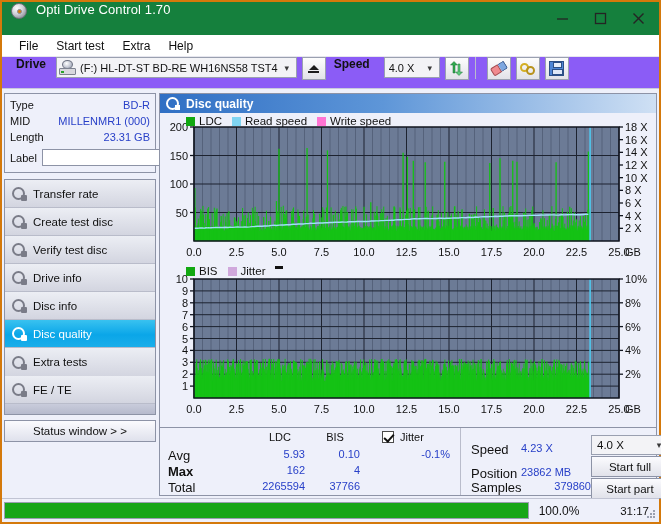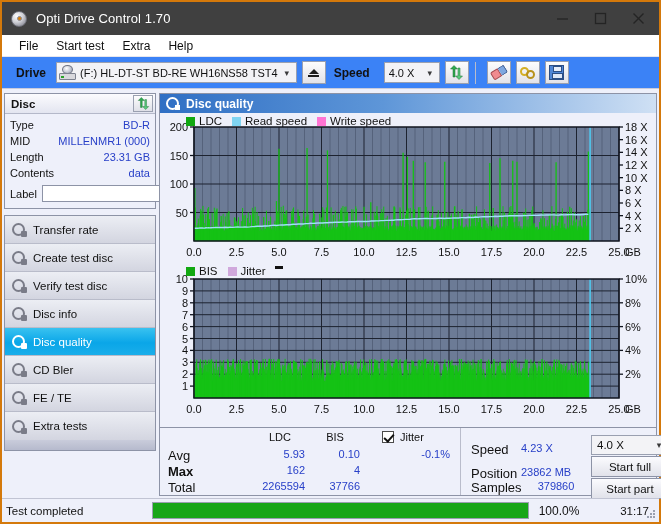--- a/index.html
+++ b/index.html
@@ -8,21 +8,21 @@
     font-family:"Liberation Sans", sans-serif;
     font-size:11px;
     background:#eceff8;
   }
   .window{
     position:relative;width:661px;height:524px;box-sizing:border-box;
     border:2px solid #d4790b;background:#eef0fa;
   }
   
   .titlebar{
-    height:33px;background:#404040;display:flex;align-items:center;
+    height:33px;background:#15803d;display:flex;
     padding:0 2px 0 8px;box-sizing:border-box;
   }
   .title-icon{
     width:18px;height:18px;margin-right:8px;flex:0 0 auto;position:relative;
   }
   .title-icon .disc{
     position:absolute;left:1px;top:1px;width:16px;height:16px;border-radius:50%;
     background:radial-gradient(circle at 35% 30%, #fdfdfd 0%, #cfd0d6 45%, #9a9ba5 75%, #7d7e88 100%);
     border:1px solid #6f7079;box-sizing:border-box;
   }
@@ -42,21 +42,21 @@
   
   .menubar{
     height:22px;background:#ffffff;display:flex;align-items:center;
     padding-left:8px;border-bottom:1px solid #e6e6ee;box-sizing:border-box;
   }
   .menu-item{
     padding:2px 9px;color:#101010;font-size:12px;
   }
   
   .toolbar{
-    height:32px;background:#3b82f6;display:flex;align-items:center;
+    height:32px;background:#8b5cf6;display:flex;
     padding:0 6px;box-sizing:border-box;border-bottom:1px solid #c8cbdc;
   }
   .tb-label{font-size:12px;font-weight:bold;color:#111;margin:0 10px 0 8px;}
   .drive-combo{
     position:relative;height:21px;min-width:228px;background:#f3f3f6;
     border:1px solid #9aa0b0;display:flex;align-items:center;box-sizing:border-box;
     padding-left:2px;
   }
   .drive-icon{
     width:17px;height:15px;margin-right:4px;position:relative;flex:0 0 auto;
@@ -334,46 +334,33 @@
           <div class="sh"></div>
           <div class="lb"></div>
         </div>
     </div>
   </div>
 
   <div class="content">
 
     <div class="sidebar">
       <div class="panel">
-        <div class="panel-head">
-          <span>Disc</span>
-          <div class="hbtn">
-            <svg width="13" height="13" viewBox="0 0 15 15">
-              <path d="M4 12 L4 4 L1.5 4 L5 0.5 L8.5 4 L6 4 L6 12 Z" fill="#2faa4e" stroke="#1a6e33" stroke-width="0.5"></path>
-              <path d="M11 3 L11 11 L13.5 11 L10 14.5 L6.5 11 L9 11 L9 3 Z" fill="#59c97a" stroke="#1a6e33" stroke-width="0.5"></path>
-            </svg>
-          </div>
-        </div>
         <div class="disc-rows">
           <div class="drow">
             <span class="k">Type</span>
             <span class="v">BD-R</span>
           </div>
           <div class="drow">
             <span class="k">MID</span>
             <span class="v">MILLENMR1 (000)</span>
           </div>
           <div class="drow">
             <span class="k">Length</span>
             <span class="v">23.31 GB</span>
           </div>
-          <div class="drow">
-            <span class="k">Contents</span>
-            <span class="v">data</span>
-          </div>
           <div class="label-row">
             <span class="k">Label</span>
             <input class="label-input" type="text" value="" style="">
             <div class="disc-btn">
               <div class="disc-glyph"></div>
             </div>
           </div>
         </div>
       </div>
 
@@ -397,53 +384,54 @@
               <span class="ring"></span>
               <span class="nub"></span>
             </span>
           <span>Verify test disc</span>
         </div>
         <div class="navitem">
           <span class="nav-ico">
               <span class="ring"></span>
               <span class="nub"></span>
             </span>
+          <span>Drive info</span>
+        </div>
+        <div class="navitem">
+          <span class="nav-ico">
+              <span class="ring"></span>
+              <span class="nub"></span>
+            </span>
           <span>Disc info</span>
         </div>
         <div class="navitem sel">
           <span class="nav-ico">
               <span class="ring"></span>
               <span class="nub"></span>
             </span>
           <span>Disc quality</span>
         </div>
-        <div class="navitem">
+        <div class="navitem" style="border-bottom:none;">
           <span class="nav-ico">
               <span class="ring"></span>
               <span class="nub"></span>
             </span>
-          <span>CD Bler</span>
+          <span>Extra tests</span>
         </div>
         <div class="navitem">
           <span class="nav-ico">
               <span class="ring"></span>
               <span class="nub"></span>
             </span>
           <span>FE / TE</span>
         </div>
-        <div class="navitem" style="border-bottom:none;">
-          <span class="nav-ico">
-              <span class="ring"></span>
-              <span class="nub"></span>
-            </span>
-          <span>Extra tests</span>
-        </div>
         <div class="navspacer"></div>
       </div>
 
+      <div class="statusbtn">Status window &gt; &gt;</div>
     </div>
 
     <div class="main">
       <div class="main-head">
         <span class="head-ico">
             <span class="ring"></span>
             <span class="nub"></span>
           </span>
         <span class="ttl">Disc quality</span>
       </div>
@@ -1448,35 +1436,34 @@
           <div class="sl-val" style="left:75px;top:52px;width:70px;">2265594</div>
           <div class="sl-val" style="left:145px;top:52px;width:55px;">37766</div>
         </div>
 
         <div class="stats-right">
           <div class="sl-row" style="left:10px;top:14px;">Speed</div>
           <div class="sl-val" style="left:60px;top:14px;width:62px;text-align:left;">4.23 X</div>
           <div class="sl-row" style="left:10px;top:38px;">Position</div>
           <div class="sl-val" style="left:60px;top:38px;width:70px;text-align:left;">23862 MB</div>
           <div class="sl-row" style="left:10px;top:52px;">Samples</div>
-          <div class="sl-val" style="left:60px;top:52px;width:70px;text-align:center;">379860</div>
+          <div class="sl-val" style="left:60px;top:52px;width:70px;text-align:right;">379860</div>
 
           <div class="rcombo" style="left:130px;top:7px;width:78px;">
             <span>4.0 X</span>
             <span class="combo-arrow" style="margin-left:auto;">▾</span>
           </div>
           <div class="rbtn" style="left:130px;top:28px;width:78px;height:21px;">Start full</div>
           <div class="rbtn" style="left:130px;top:50px;width:78px;height:21px;">Start part</div>
         </div>
       </div>
     </div>
   </div>
 
   <div class="statusbar">
-    <div class="sb-text">Test completed</div>
     <div class="sb-progress">
       <div class="sb-fill" id="sb-fill" style="width: 100%;"></div>
     </div>
     <div class="sb-pct">100.0%</div>
     <div class="sb-time">31:17</div>
     <div class="grip">
       <i style="left:7px;top:7px"></i>
         <i style="left:4px;top:7px"></i>
         <i style="left:7px;top:4px"></i>
       <i style="left:1px;top:7px"></i>

